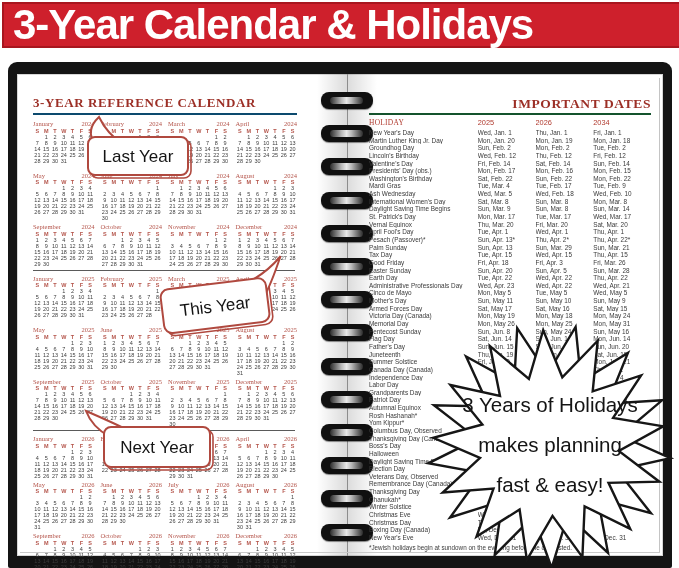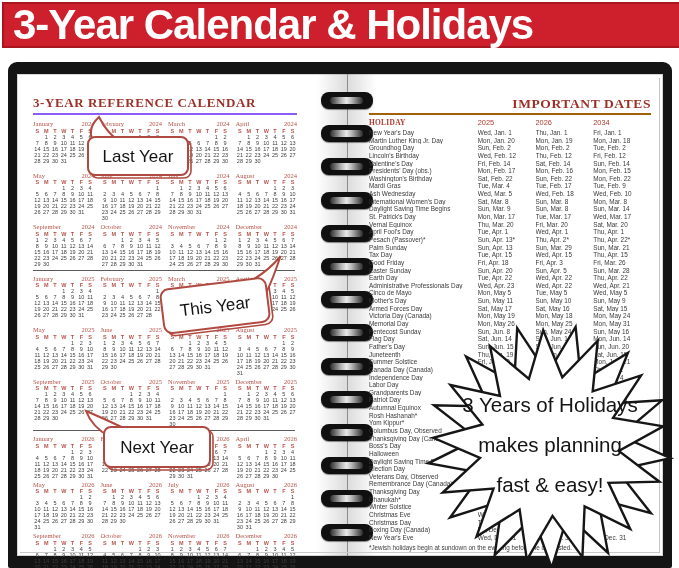--- a/index.html
+++ b/index.html
@@ -44,21 +44,21 @@
     position:absolute;left:9px;top:5px;width:33px;height:7px;border-radius:4px;
     background:linear-gradient(90deg,#2c2c2c 0%,#b9b9b9 35%,#e8e8e8 50%,#b9b9b9 65%,#2c2c2c 100%);
   }
   
   .left-content{
     position:absolute;left:17px;top:74px;width:287px;height:482px;
     box-sizing:border-box;padding:21px 7px 0 16px;
   }
   .left-title{
     font-family:"Liberation Serif",serif;color:#9c2f26;font-weight:bold;
-    font-size:13px;letter-spacing:0.6px;border-bottom:2px solid #8b5cf6;
+    font-size:13px;letter-spacing:0.6px;border-bottom:2px solid #0c4a6e;
     padding-bottom:2px;margin-bottom:5px;
   }
   .year-grid{
     display:grid;grid-template-columns:repeat(4,1fr);column-gap:6px;row-gap:2px;
   }
   .year-divider{border-top:1px solid #5a5a5a;margin:3px 2px 4px 0;height:0;}
   .mini{min-height:43px;}
   .mini-head{
     display:flex;justify-content:space-between;
     font-family:"Liberation Serif",serif;color:#b4544a;
@@ -73,25 +73,25 @@
     color:#3c3c3c;font-size:5.5px;line-height:6px;text-align:center;
   }
   
   .right-content{
     position:absolute;left:355px;top:74px;width:308px;height:482px;
     box-sizing:border-box;padding:22px 12px 0 14px;
   }
   .right-title{
     font-family:"Liberation Serif",serif;color:#9c2f26;font-weight:bold;
     font-size:13.5px;letter-spacing:0.6px;text-align:right;
-    border-bottom:2px solid #a16207;padding-bottom:1px;margin-bottom:3px;
+    border-bottom:2px solid #14532d;padding-bottom:1px;margin-bottom:3px;
   }
   .hrow{display:flex;height:7.65px;line-height:7.65px;font-size:6.4px;color:#3a3a3a;}
   .hrow-head{height:10px;line-height:10px;color:#b03a2e;font-size:7.4px;margin-bottom:1px;}
-  .hrow-head .hcol-name{font-family:"Liberation Serif",serif;font-weight:bold;letter-spacing:0.3px;}
+  .hrow-head .hcol-name{font-family:"Liberation Serif",serif;font-weight:normal;letter-spacing:0.3px;}
   .hcol-name{width:113px;overflow:hidden;white-space:nowrap;}
   .hcol-date{width:60px;overflow:hidden;white-space:nowrap;}
   .footnote{font-size:6.3px;color:#3a3a3a;margin-top:2px;}
   
   .callout{position:absolute;overflow:visible;}
   .callout text{
     font-family:"Liberation Sans",sans-serif;fill:#141414;font-size:17px;
     text-anchor:middle;dominant-baseline:middle;
   }
   

